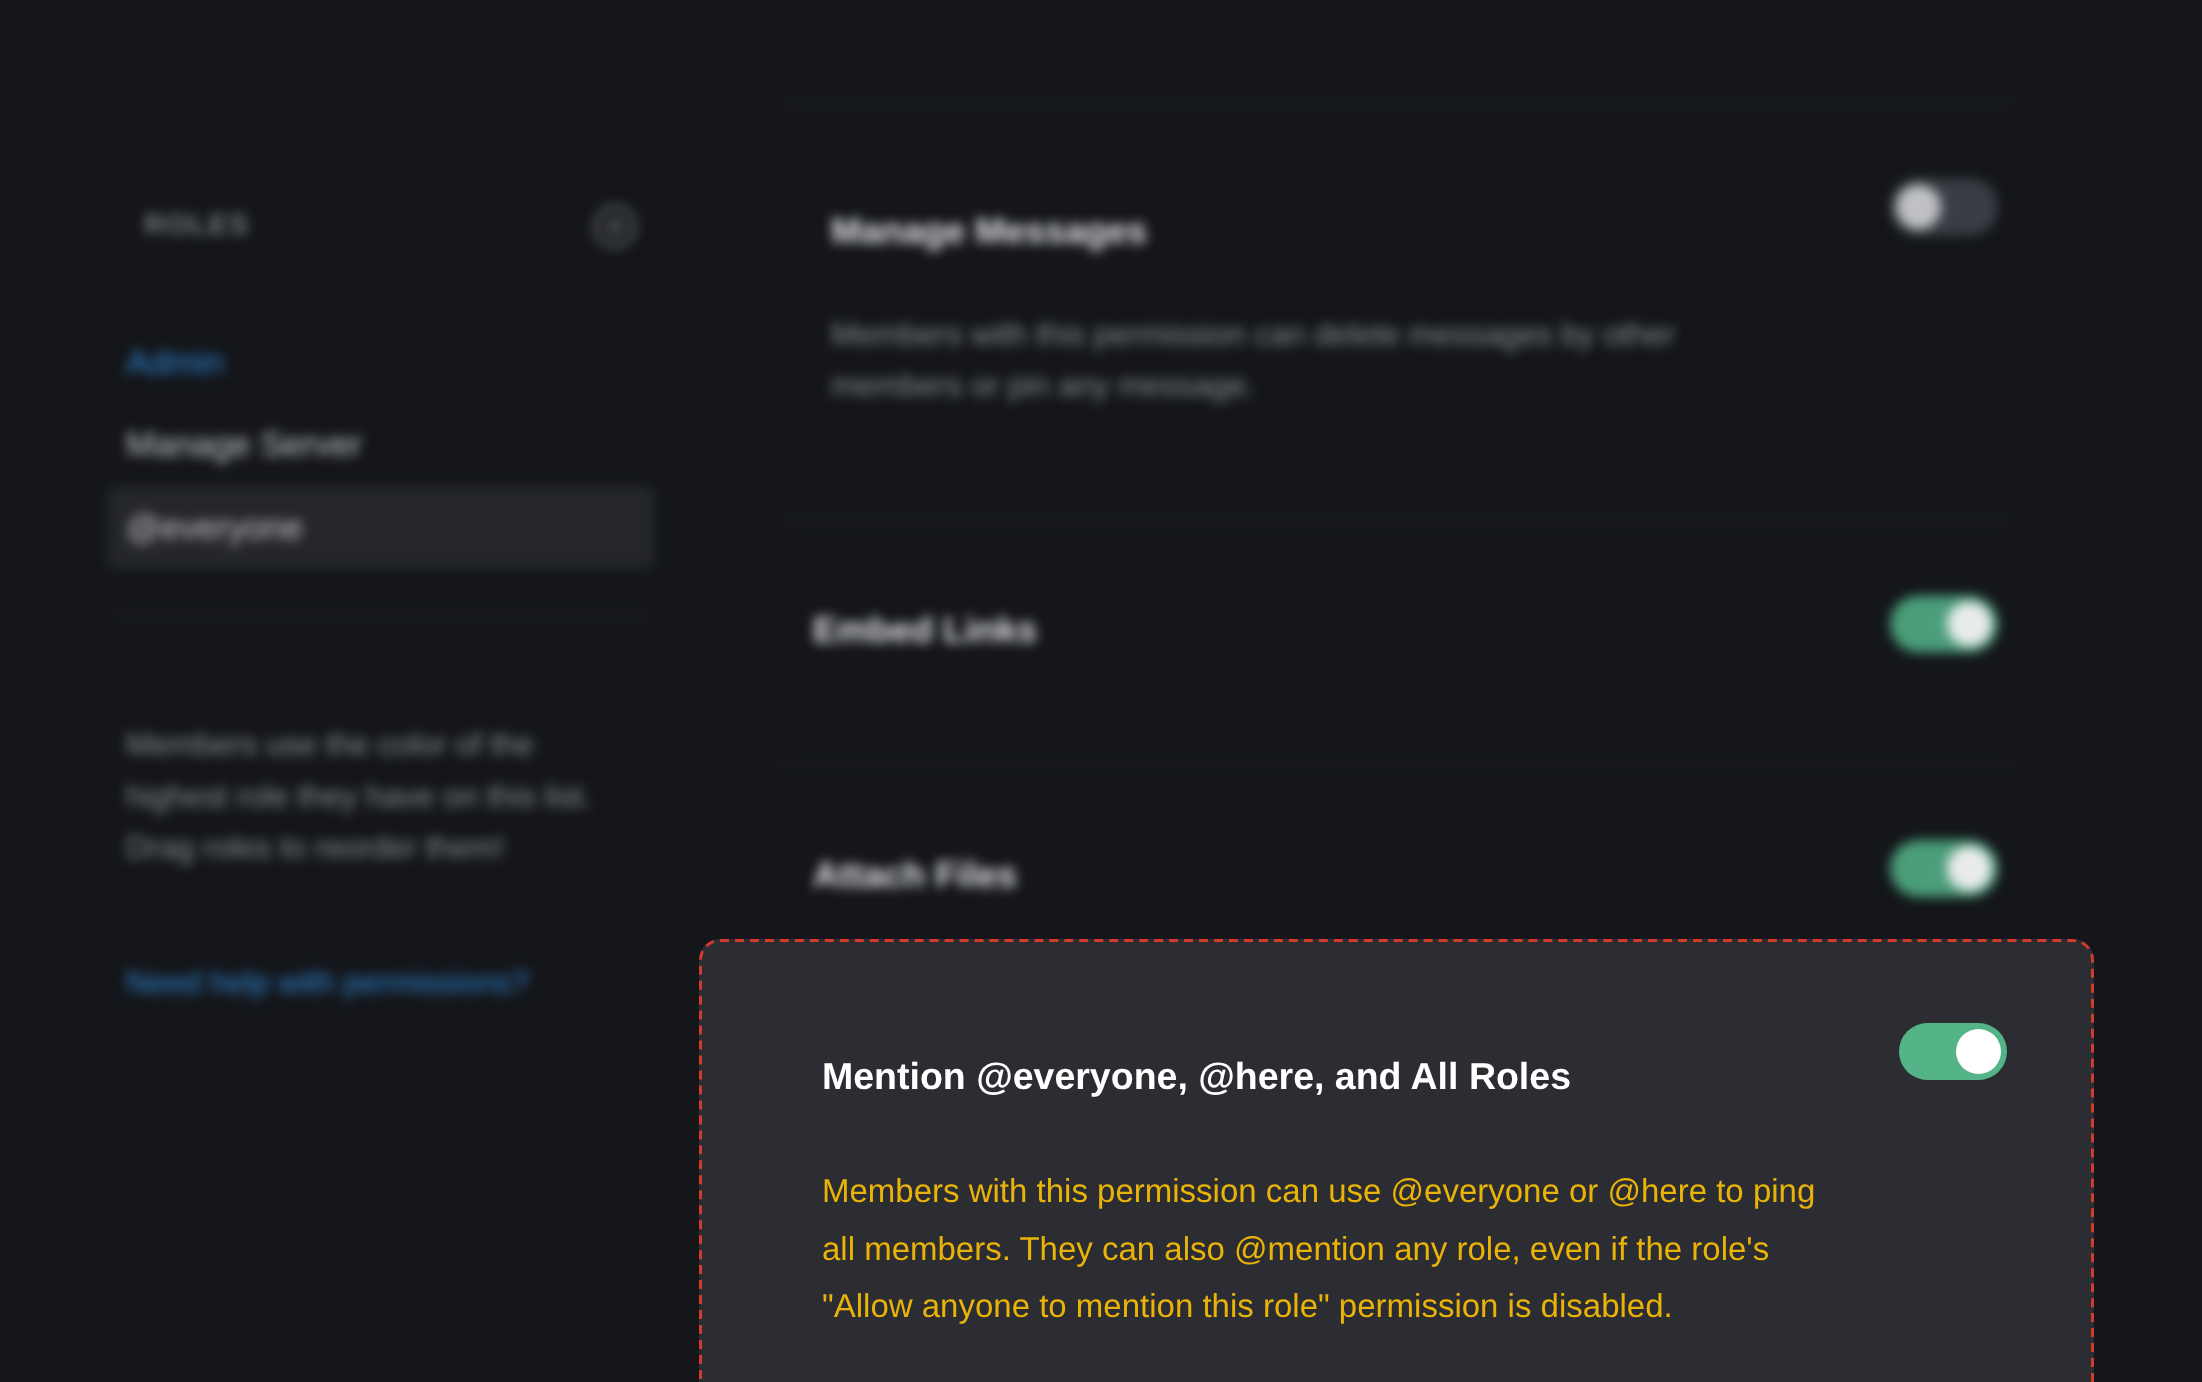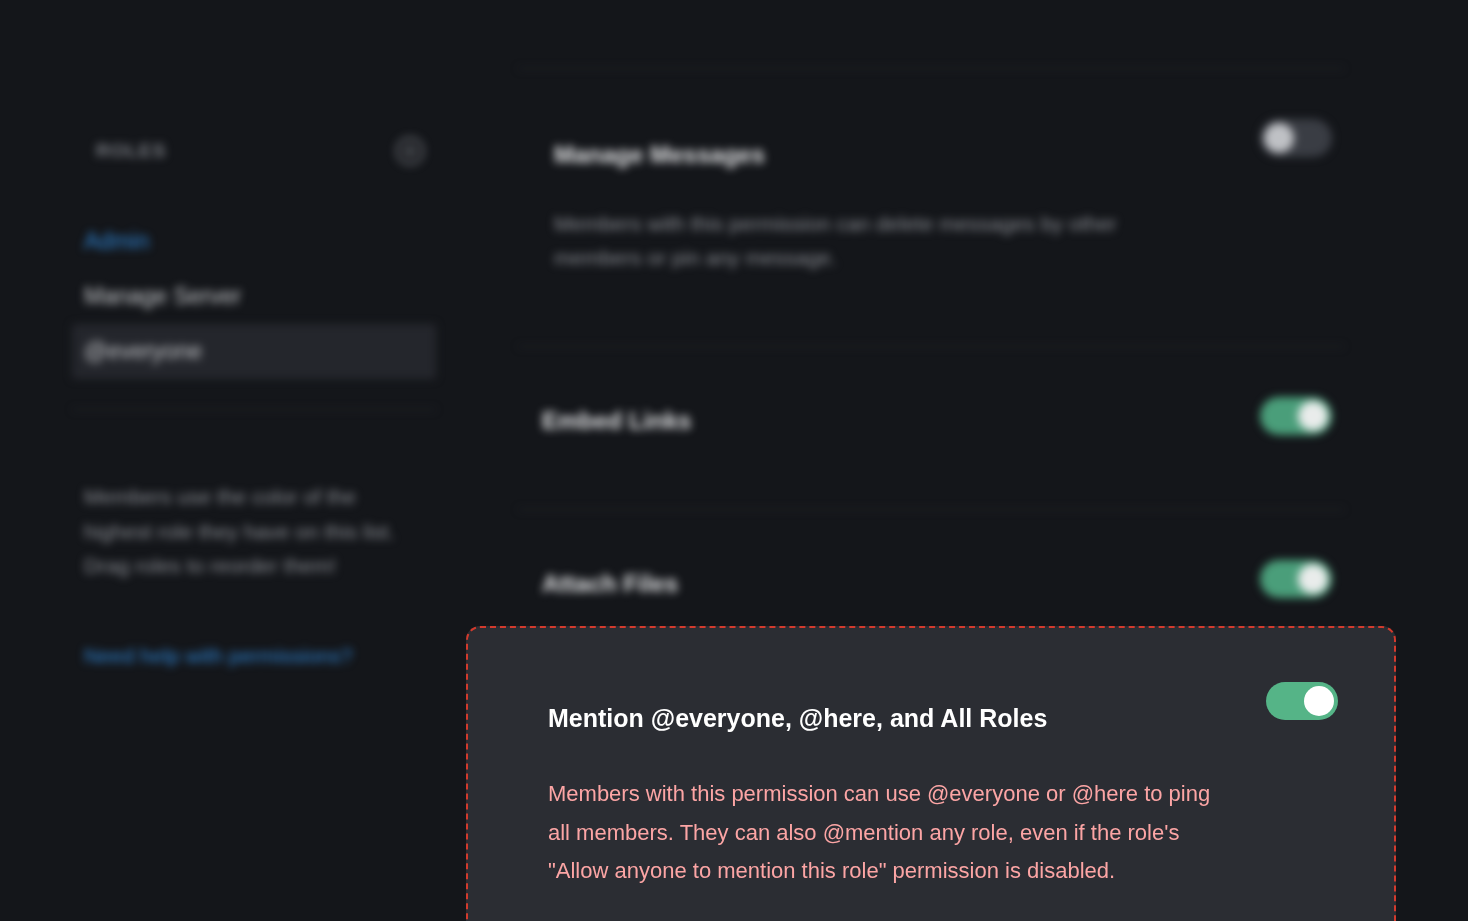--- a/index.html
+++ b/index.html
@@ -134,21 +134,21 @@
   }
   .highlight-card .perm-row { align-items: flex-start; }
   .highlight-card .perm-title {
     font-size: 25px;
     font-weight: 700;
     color: #ffffff;
     margin-bottom: 18px;
   }
   .highlight-card .perm-desc {
     font-size: 22px;
-    color: #fca5a5;
+    color: #eab308;
     max-width: 740px;
     line-height: 1.75;
   }
   .highlight-card .toggle.on { background: #55b487; }
   .highlight-card .toggle.on .knob { background: #ffffff; }
 </style>
 </head>
 <body>
 
 <div class="app">

